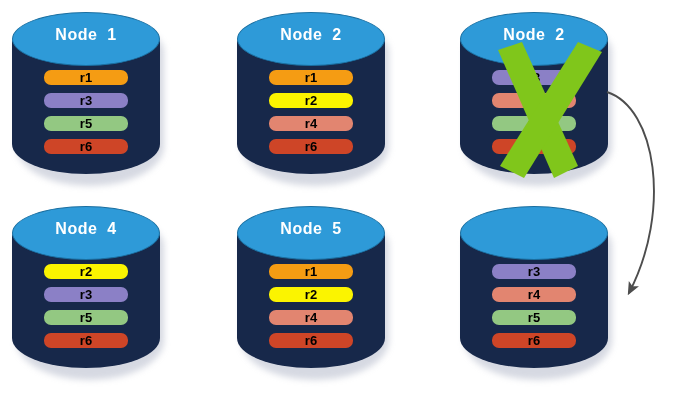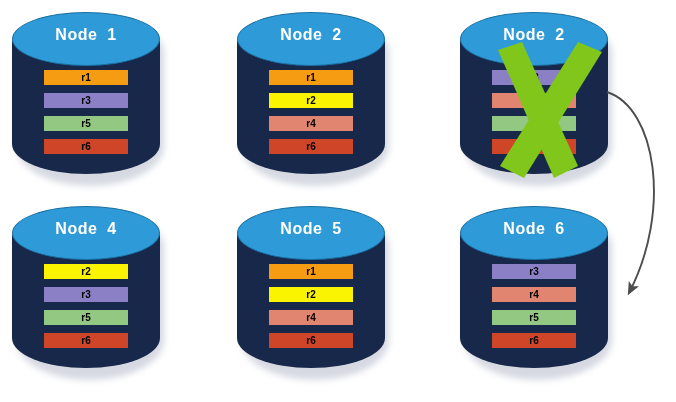--- a/index.html
+++ b/index.html
@@ -69,24 +69,24 @@
   .bars {
     position: absolute;
     left: 32px;
     top: 58px;
     width: 84px;
   }
   .bar {
     position: relative;
     height: 15px;
     margin-bottom: 8px;
-    border-radius: 0;
+    border-radius: 7px;
     text-align: center;
     line-height: 15px;
-    font-size: 10px;
+    font-size: 13px;
     font-weight: bold;
     color: #000000;
   }
   .bar:last-child { margin-bottom: 4px; }
 
   
   .cross {
     position: absolute;
     left: 0;
     top: 0;
@@ -174,21 +174,20 @@
           <div class="bar" style="background: rgb(245, 156, 19);">r1</div>
           <div class="bar" style="background: rgb(251, 244, 0);">r2</div>
           <div class="bar" style="background: rgb(226, 133, 112);">r4</div>
           <div class="bar" style="background: rgb(206, 69, 39);">r6</div>
         </div>
       </div>
       <div class="node" style="left: 460px; top: 206px;">
         <div class="node-shadow"></div>
         <div class="node-body"></div>
         <div class="node-top"></div>
-        <div class="node-title">Node  6</div>
         <div class="bars">
           <div class="bar" style="background: rgb(139, 128, 198);">r3</div>
           <div class="bar" style="background: rgb(226, 133, 112);">r4</div>
           <div class="bar" style="background: rgb(147, 200, 130);">r5</div>
           <div class="bar" style="background: rgb(206, 69, 39);">r6</div>
         </div>
       </div>
     </div>
 
   <svg class="arrow-layer" viewBox="0 0 676 402" width="676" height="402">

